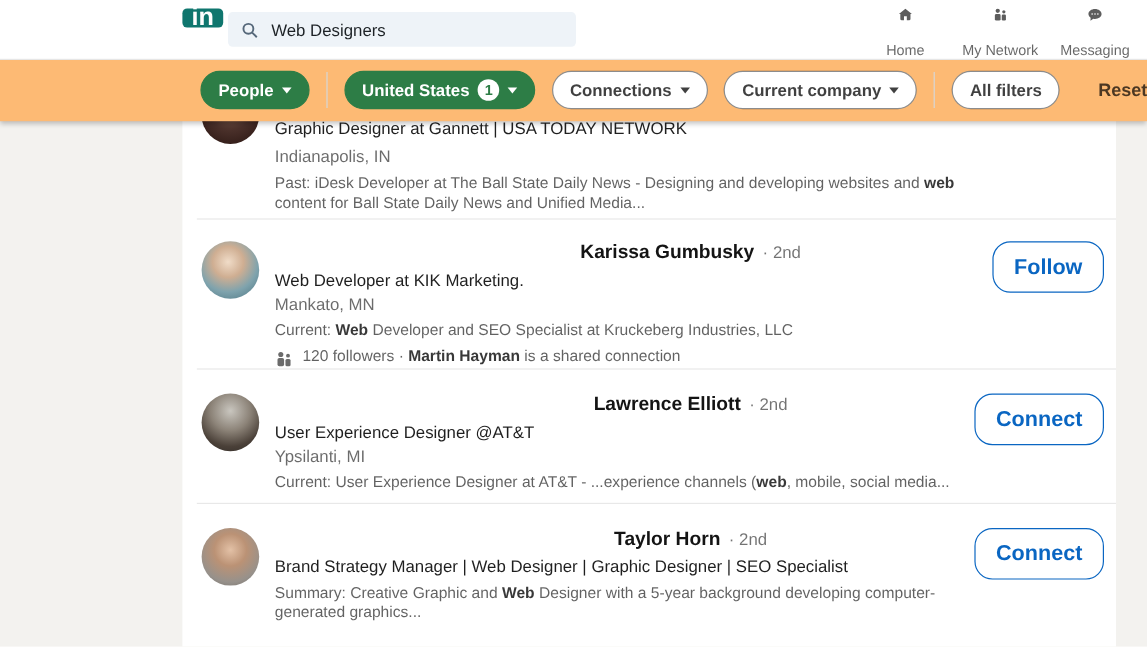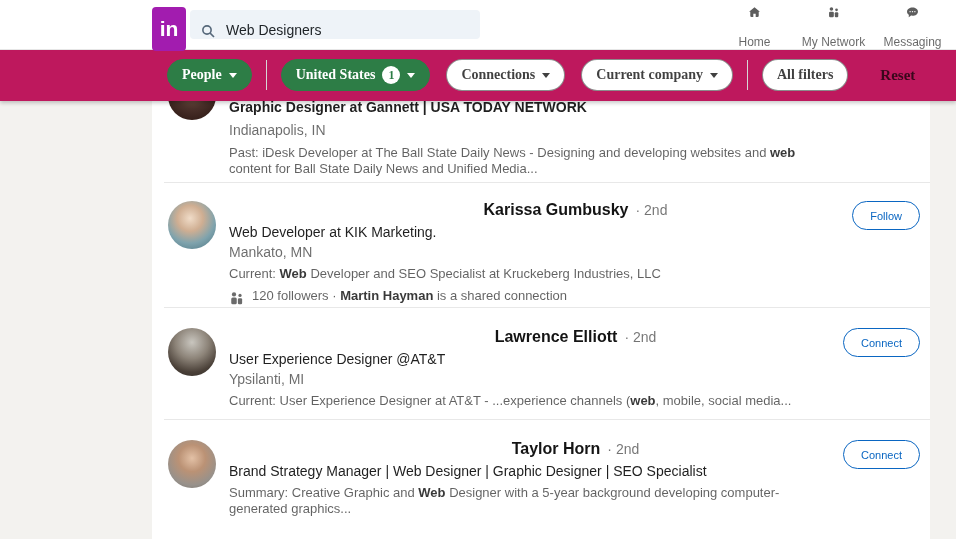--- a/index.html
+++ b/index.html
@@ -3,37 +3,37 @@
 <meta charset="utf-8">
 <style>
   html,body{margin:0;padding:0;}
   .screen{position:relative;width:956px;height:539px;overflow:hidden;
     background:#f3f2ef;font-family:"Liberation Sans",sans-serif;
     -webkit-font-smoothing:antialiased;}
 
   
   .topnav{position:absolute;top:0;left:0;right:0;height:49px;background:#fff;
     border-bottom:1px solid #e6e6e6;z-index:40;display:flex;align-items:center;}
-  .logo{position:absolute;left:152px;top:7px;width:34px;height:44px;background:#a21caf;
+  .logo{position:absolute;left:152px;top:7px;width:34px;height:16px;background:#0f766e;
     border-radius:4px;color:#fff;font-weight:bold;font-size:21px;display:flex;
     align-items:center;justify-content:center;cursor:pointer;}
   .searchbox{position:absolute;left:190px;top:10px;width:290px;height:29px;
-    background:#eef3f8;border-radius:4px;display:flex;align-items:flex-end;padding:0 0 0 10px;box-sizing:border-box;}
+    background:#eef3f8;border-radius:4px;display:flex;align-items:center;padding:0 0 0 10px;box-sizing:border-box;}
   .searchbox svg{flex:0 0 auto;margin-right:8px;color:#56687a;}
   .searchbox input{border:none;background:transparent;outline:none;font-size:14px;
     color:#1d2226;font-family:"Liberation Sans",sans-serif;width:230px;}
   .navitems{position:absolute;right:4px;top:0;height:49px;display:flex;}
   .navitem{width:79px;display:flex;flex-direction:column;align-items:center;
     justify-content:flex-start;padding-top:6px;cursor:pointer;color:#5d5d5d;}
   .navitem .nlabel{font-size:12px;color:rgba(0,0,0,0.6);margin-top:16px;white-space:nowrap;}
 
   
-  .filterbar{position:absolute;top:49px;left:0;right:0;height:52px;background:#be185d;
+  .filterbar{position:absolute;top:49px;left:0;right:0;height:52px;background:#fdba74;
     z-index:30;display:flex;align-items:center;padding-left:167px;
-    box-shadow:0 2px 4px rgba(0,0,0,0.22);font-family:Liberation Serif, serif;}
+    box-shadow:0 2px 4px rgba(0,0,0,0.22);}
   .pill{height:32px;border-radius:16px;display:inline-flex;align-items:center;
     padding:0 14px;font-size:14px;font-weight:600;cursor:pointer;box-sizing:border-box;
     white-space:nowrap;background:#fff;border:1px solid rgba(0,0,0,0.45);color:rgba(0,0,0,0.75);}
   .pill.green{background:#2d7d46;border:1px solid #2d7d46;color:#fff;}
   .caret{width:0;height:0;border-left:4.5px solid transparent;border-right:4.5px solid transparent;
     border-top:5.5px solid currentColor;margin-left:7px;display:inline-block;}
   .countbadge{background:#fff;color:#2d7d46;width:18px;height:18px;border-radius:50%;
     font-size:12px;font-weight:bold;display:inline-flex;align-items:center;
     justify-content:center;margin-left:7px;}
   .vdiv{width:1px;height:30px;background:#d6d6d6;margin:0 14px;}
@@ -43,29 +43,29 @@
   
   .card{position:absolute;left:152px;top:49px;width:778px;bottom:0;background:#fff;z-index:10;}
   .row{position:relative;}
   .row.hasdiv:after{content:"";position:absolute;left:12px;right:0;bottom:0;height:1px;background:#e8e8e8;}
   .avatar{position:absolute;left:16px;width:48px;height:48px;border-radius:50%;cursor:pointer;}
   .rtext{margin-left:77px;padding-right:8px;}
   .nameline{line-height:20px;text-align:center;}
   .pname{font-size:16px;font-weight:700;color:rgba(0,0,0,0.92);cursor:pointer;}
   .degree{font-size:14px;color:rgba(0,0,0,0.55);margin-left:7px;}
   .headline{font-size:14px;color:rgba(0,0,0,0.88);line-height:20px;margin-top:2px;}
-  .headline.bold{font-weight:700;}
+  .headline.bold{font-weight:400;}
   .location{font-size:14px;color:rgba(0,0,0,0.58);line-height:20px;}
   .snippet{font-size:13px;color:rgba(0,0,0,0.62);line-height:16px;margin-top:5px;max-width:600px;}
   .snippet .b, .social .b{font-weight:700;color:rgba(0,0,0,0.78);}
   .social{font-size:13px;color:rgba(0,0,0,0.62);line-height:20px;margin-top:4px;
     display:flex;align-items:flex-end;}
   .social svg{margin-right:8px;color:#6b6b6b;flex:0 0 auto;}
-  .btn{position:absolute;right:10px;height:29px;padding:0 17px;border:1.5px solid #0a66c2;
-    border-radius:15px;background:#fff;color:#0a66c2;font-size:11px;font-weight:400;
+  .btn{position:absolute;right:10px;height:43px;padding:0 17px;border:1.5px solid #0a66c2;
+    border-radius:15px;background:#fff;color:#0a66c2;font-size:18px;font-weight:700;
     font-family:"Liberation Sans",sans-serif;cursor:pointer;}
 </style>
 </head>
 <body>
 
 <div class="screen">
 
   <div class="card">
 
     <div class="row hasdiv" style="height:134px;">

